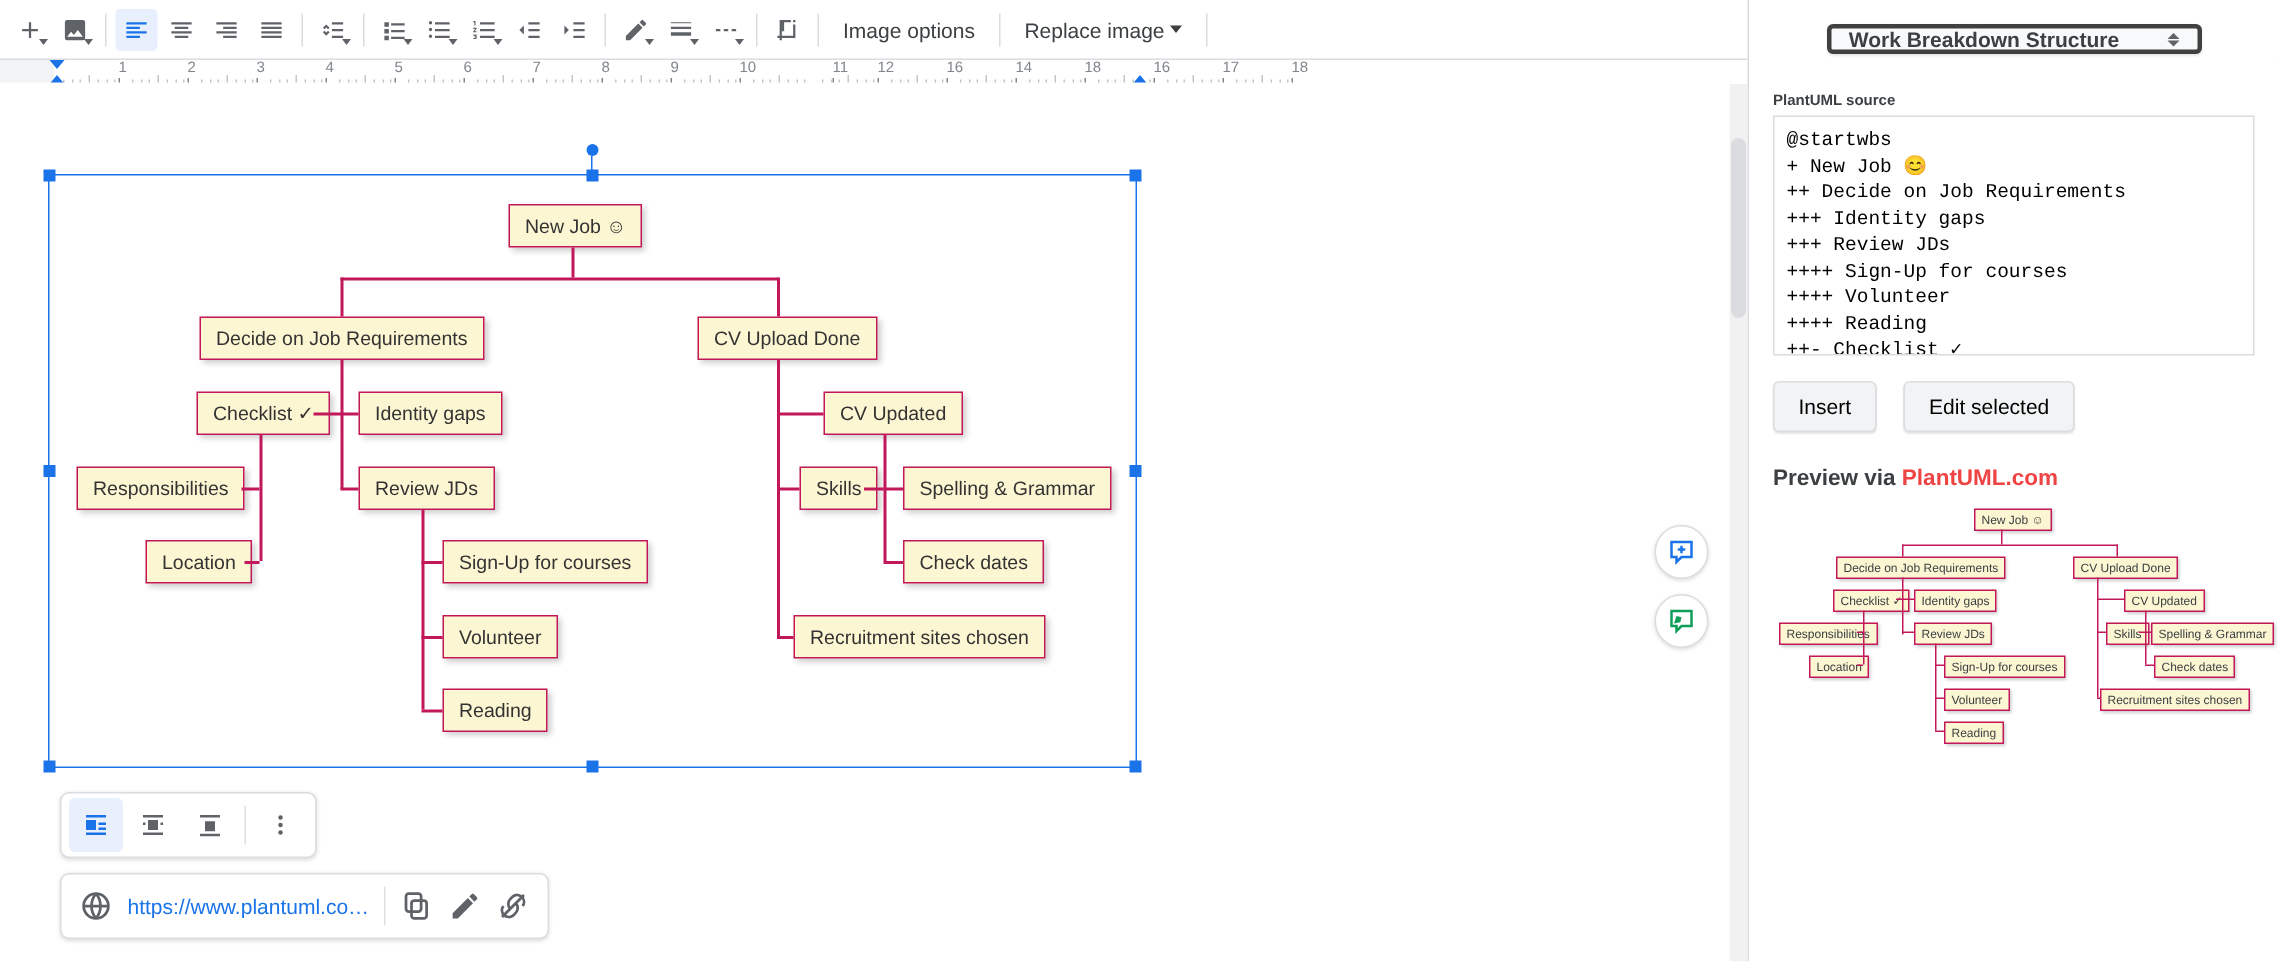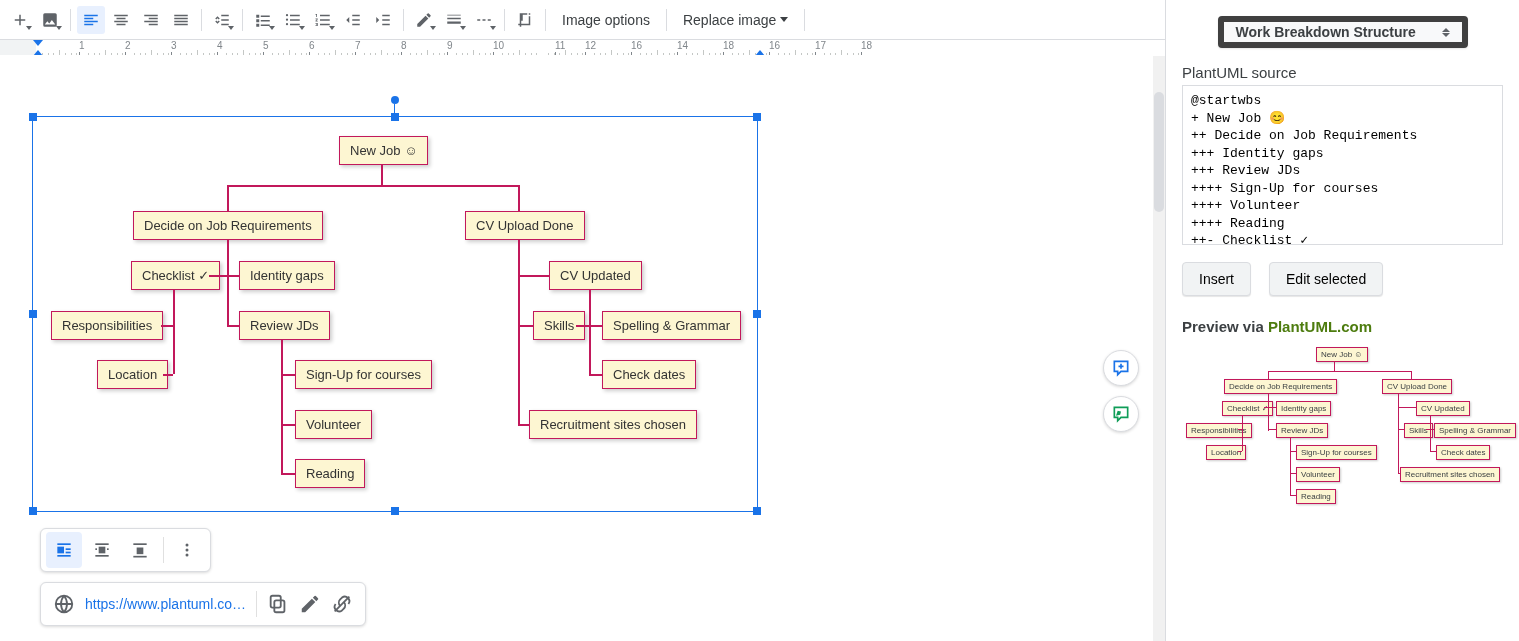--- a/index.html
+++ b/index.html
@@ -64,30 +64,30 @@
 
 .side-btns { position:absolute; top:294px; right:14px; display:flex; flex-direction:column; gap:10px; }
 .sbtn { width:36px; height:36px; border-radius:18px; background:#fff; border:1px solid #dadce0; box-shadow:0 1px 3px rgba(0,0,0,.15); display:flex; align-items:center; justify-content:center; cursor:pointer; }
 .sbtn svg{width:20px;height:20px}
 
 
 .sidebar { position:absolute; right:0; top:0; width:354px; height:100%; background:#fff; border-left:1px solid #dadce0; display:flex; flex-direction:column; }
 .sb-head { background:#616161; color:#fff; height:40px; display:flex; align-items:center; padding:0 14px; font-size:15px; font-weight:500; }
 .sb-head .x { margin-left:auto; cursor:pointer; font-size:20px; line-height:1; }
 .sb-body { padding:16px; overflow:auto; }
-.dd-select { width:250px; height:32px; border:6px solid #404040; border-radius:4px; background:#f8f9fa; display:flex; align-items:center; padding:0 12px; font-size:14px; font-weight:600; cursor:pointer; position:relative; margin:0 auto; box-shadow:0 1px 2px rgba(0,0,0,.1); }
+.dd-select { width:250px; height:20px; border:3px solid #404040; border-radius:4px; background:#f8f9fa; display:flex; align-items:center; padding:0 12px; font-size:14px; font-weight:600; cursor:pointer; position:relative; margin:0 auto; box-shadow:0 1px 2px rgba(0,0,0,.1); }
 .dd-select .dd-arrows{ margin-left:auto; display:flex; flex-direction:column; gap:1px; }
 .dd-arrows span{width:0;height:0;border-left:4px solid transparent;border-right:4px solid transparent}
 .dd-arrows .up{border-bottom:4px solid #5f6368} .dd-arrows .dn{border-top:4px solid #5f6368}
-.sb-label { font-weight:400; font-size:15px; margin:16px 0 4px; }
+.sb-label { font-weight:700; font-size:10px; margin:26px 0 4px; }
 .src-box { width:100%; height:160px; border:1px solid #dadce0; background:#fff; font-family:'Courier New',monospace; font-size:13px; padding:6px 8px; line-height:1.35; resize:none; overflow-y:scroll; white-space:pre; }
 .btn-row { display:flex; gap:18px; margin-top:14px; }
 .gbtn { background:#f1f3f4; border:1px solid #dadce0; border-radius:4px; padding:8px 16px; font-size:14px; cursor:pointer; box-shadow:0 1px 1px rgba(0,0,0,.1); }
 .preview-label { font-size:15px; font-weight:700; margin-top:22px; }
-.preview-label a{color:#4d7c0f; text-decoration:none}
+.preview-label a{color:#ef4444; text-decoration:none}
 .preview-img { margin-top:8px; position:relative; width:320px; height:170px; }
 .pnode { position:absolute; background:#fdf6d2; border:1px solid #c2185b; font-size:8px; padding:2px 4px; white-space:nowrap; box-shadow:1px 1px 2px rgba(0,0,0,.2); font-family:Verdana,sans-serif; }
 .pline { position:absolute; background:#c2185b; } .pline.h{height:1px} .pline.v{width:1px}
 </style>
 </head>
 <body>
 
 <div class="toolbar">
   <div class="tbtn dd">
       <svg viewBox="0 0 24 24">

